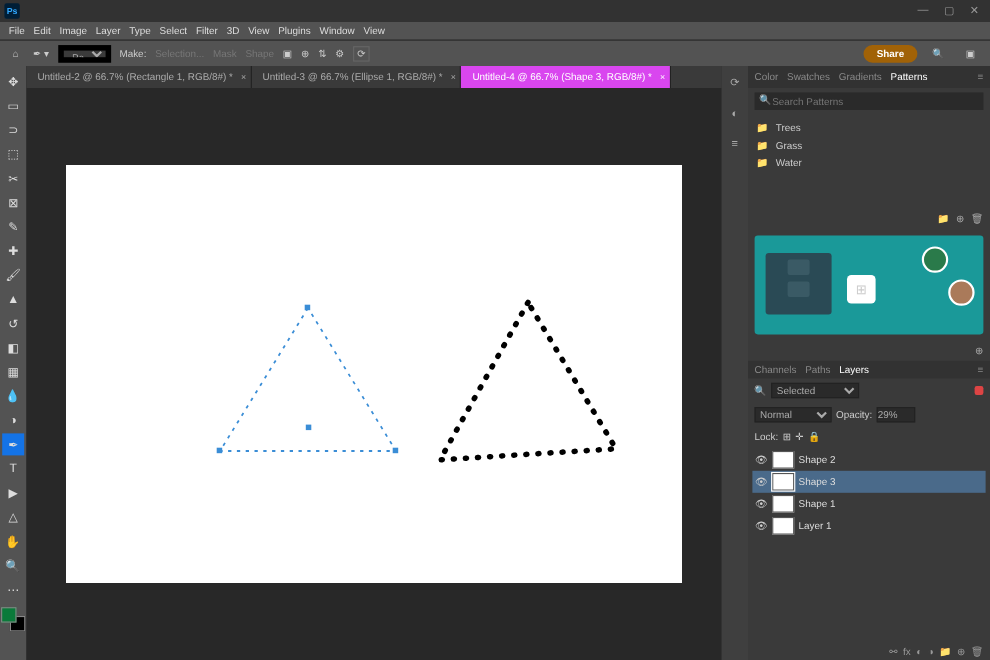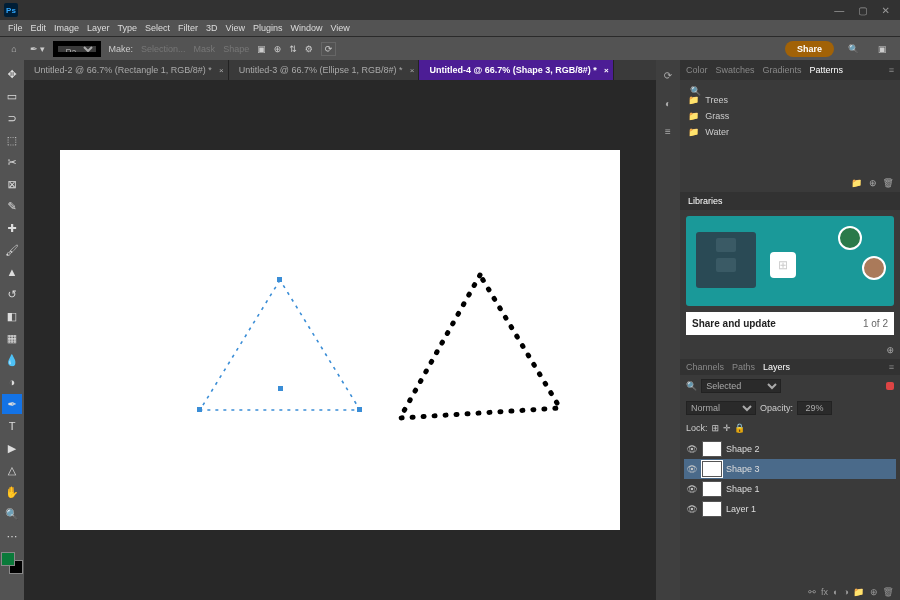--- a/index.html
+++ b/index.html
@@ -18,21 +18,21 @@
 .main { display: flex; height: 540px; }
 .toolbar { width: 24px; background: #535353; display: flex; flex-direction: column; align-items: center; padding-top: 4px; gap: 2px; }
 .tool { width: 20px; height: 20px; display: flex; align-items: center; justify-content: center; color: #ddd; cursor: pointer; font-size: 11px; }
 .tool.active { background: #1473e6; }
 .swatches { margin-top: 4px; position: relative; width: 22px; height: 22px; }
 .swatch-fg { width: 14px; height: 14px; background: #0a7a3a; border: 1px solid #888; position: absolute; top: 0; left: 0; }
 .swatch-bg { width: 14px; height: 14px; background: #000; border: 1px solid #888; position: absolute; bottom: 0; right: 0; }
 .workspace { flex: 1; background: #282828; display: flex; flex-direction: column; }
 .doc-tabs { height: 20px; background: #3a3a3a; display: flex; align-items: stretch; font-size: 9px; }
 .doc-tab { padding: 0 16px 0 10px; display: flex; align-items: center; color: #aaa; border-right: 1px solid #222; cursor: pointer; position: relative; }
-.doc-tab.active { background: #4c1d95; color: #fff; font-weight: bold; }
+.doc-tab.active { background: #d946ef; color: #fff; }
 .doc-tab .close { position: absolute; right: 4px; font-size: 8px; }
 .canvas-area { flex: 1; display: flex; align-items: center; justify-content: center; overflow: hidden; }
 .canvas { background: #fff; width: 560px; height: 380px; position: relative; }
 .statusbar { height: 18px; background: #3a3a3a; display: flex; align-items: center; padding: 0 6px; font-size: 9px; color: #bbb; gap: 8px; }
 .collapsed-panels { width: 24px; background: #3f3f3f; display: flex; flex-direction: column; align-items: center; padding-top: 6px; gap: 10px; }
 .collapsed-panels div { width: 18px; height: 18px; display: flex; align-items: center; justify-content: center; color: #aaa; cursor: pointer; }
 .right { width: 220px; background: #3a3a3a; display: flex; flex-direction: column; font-size: 9px; }
 .panel-tabs { display: flex; height: 20px; align-items: center; background: #323232; gap: 8px; padding: 0 6px; }
 .panel-tabs span { color: #888; cursor: pointer; font-size: 9px; }
 .panel-tabs span.active { color: #fff; }
@@ -171,20 +171,21 @@
   <div class="right">
     <div class="panel-tabs">
       <span>Color</span>
       <span>Swatches</span>
       <span>Gradients</span>
       <span class="active">Patterns</span>
       <span style="margin-left:auto">≡</span>
     </div>
     <div class="panel-search" style="position:relative">
       <span style="position:absolute;left:10px;top:6px;color:#777">🔍</span>
+      <input placeholder="Search Patterns" style="">
     </div>
     <div class="pattern-list">
       <div class="folder">
           <span>📁</span>
           <span>Trees</span>
         </div>
       <div class="folder">
           <span>📁</span>
           <span>Grass</span>
         </div>
@@ -193,53 +194,48 @@
           <span>Water</span>
         </div>
     </div>
     <div style="flex:0 0 30px"></div>
     <div class="panel-footer">
       <span>📁</span>
       <span>⊕</span>
       <span>🗑</span>
     </div>
 
-    <div class="lib-header">Libraries</div>
     <div class="lib-card">
       <div style="position:absolute;left:10px;top:16px;width:60px;height:56px;background:#2a4a55;border-radius:3px">
         <div style="width:20px;height:14px;background:#3a5a65;margin:6px auto;border-radius:2px"></div>
         <div style="width:20px;height:14px;background:#3a5a65;margin:2px auto;border-radius:2px"></div>
       </div>
       <div style="position:absolute;left:84px;top:36px;width:26px;height:26px;background:#fff;border-radius:4px;display:flex;align-items:center;justify-content:center;font-size:12px">⊞</div>
       <div class="avatar" style="right:32px;top:10px;background:#2a7a4a"></div>
       <div class="avatar" style="right:8px;top:40px;background:#aa7a5a"></div>
-    </div>
-    <div class="lib-caption">
-      <span>Share and update</span>
-      <span style="font-weight:400;color:#666">1 of 2</span>
     </div>
     <div class="panel-footer">
         <span>⊕</span>
       </div>
 
     <div class="layers-tabs">
       <span>Channels</span>
       <span>Paths</span>
       <span class="active">Layers</span>
       <span style="margin-left:auto">≡</span>
     </div>
     <div class="layers-controls">
       <span>🔍</span>
       <select style="width:80px"><option>Selected</option></select>
       <span style="margin-left:auto;width:8px;height:8px;background:#d44;border-radius:2px"></span>
     </div>
     <div class="layers-controls">
       <select style="width:70px"><option>Normal</option></select>
       <span>Opacity:</span>
-      <input style="width: 35px; text-align: center;" value="29%">
+      <input style="width: 35px;" value="29%">
     </div>
     <div class="layers-controls">
       <span>Lock:</span>
       <span>⊞</span>
       <span>✛</span>
       <span>🔒</span>
     </div>
     <div class="layer-list">
       <div class="layer">
         <span class="eye">👁</span>

